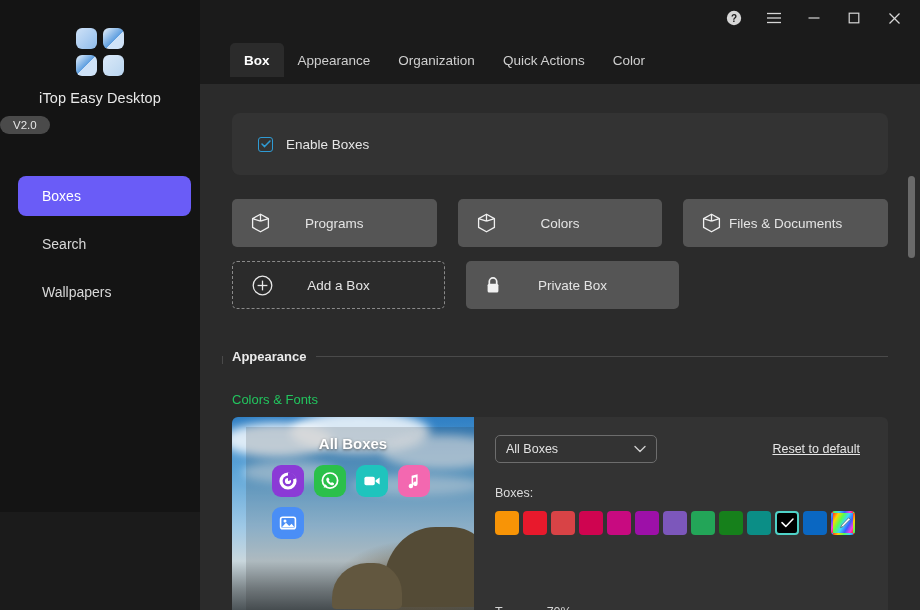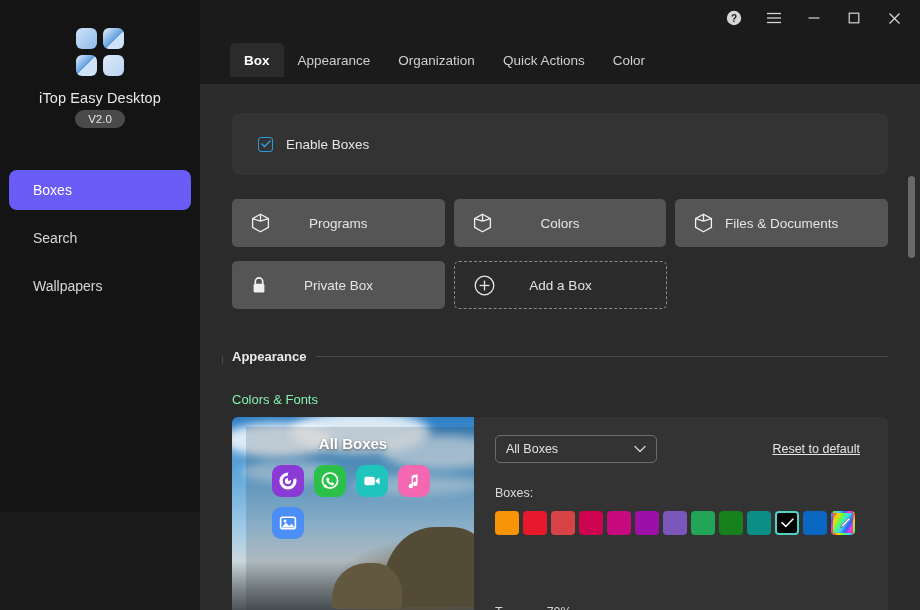--- a/index.html
+++ b/index.html
@@ -24,27 +24,27 @@
   .logo .sq { position: absolute; width: 21px; height: 21px; border-radius: 6px; }
   .logo .s1 { left: 0;    top: 0;    background: linear-gradient(135deg,#cfe2f7 0%,#8fbcec 100%); }
   .logo .s2 { left: 27px; top: 0;    background: linear-gradient(135deg,#e9f2fb 0%,#5f9fe0 55%,#cfe2f7 56%); }
   .logo .s3 { left: 0;    top: 27px; background: linear-gradient(135deg,#eaf3fc 0%,#5f9fe0 48%,#cfe2f7 49%); }
   .logo .s4 { left: 27px; top: 27px; background: linear-gradient(135deg,#dbe9f8 0%,#b9d5f0 100%); }
 
   #app-name {
     margin-top: 14px; text-align: center;
     color: #e8e8e8; font-size: 14.5px; letter-spacing: .1px;
   }
-  .version-wrap { display: flex; justify-content: center; margin-top: 4px; }
+  .version-wrap { display: flex; justify-content: flex-start; margin-top: 10px; }
   #version-badge {
     background: #4a4a4a; color: #e6e6e6;
     font-size: 11.5px; padding: 3px 13px; border-radius: 9px;
   }
 
-  #nav { margin-top: 42px; padding: 0 9px; }
+  #nav { margin-top: 42px; padding: 0 9px; margin-left: 9px; }
   .nav-item {
     height: 40px; display: flex; align-items: center;
     padding-left: 24px; border-radius: 8px;
     color: #d8d8d8; font-size: 14px; cursor: pointer;
     margin-bottom: 8px;
   }
   .nav-item.active { background: #6a5cf7; color: #ffffff; }
 
   
   #main { flex: 1 1 auto; position: relative; background: #1b1b1b; height: 610px; }
@@ -88,42 +88,42 @@
   .chk {
     width: 15px; height: 15px; border: 1.6px solid #2f9bd4; border-radius: 3px;
     display: flex; align-items: center; justify-content: center;
     margin-right: 13px; flex: 0 0 15px;
   }
   .chk svg { display: block; }
   .chk-label { color: #e6e6e6; font-size: 13.5px; }
 
   
   .box-grid { margin-top: 24px; }
-  .box-row { display: flex; gap: 9px; margin-bottom: 14px; }
+  .box-row { display: flex; gap: 21px; margin-bottom: 14px; }
   .box-btn {
     height: 48px; border-radius: 5px; background: #555555;
     display: flex; align-items: center; position: relative;
     cursor: pointer; color: #e4e4e4; font-size: 13.5px;
   }
   .box-btn .bicon { position: absolute; left: 19px; display: flex; }
   .box-btn .blabel { width: 100%; text-align: center; }
   .box-btn.w1 { width: 213px; }
   .box-btn.dashed {
     width: 213px; background: transparent;
     border: 1.3px dashed #8a8a8a;
   }
 
   
   #appearance-group { margin-top: 40px; position: relative; }
   .legend-row { display: flex; align-items: center; gap: 10px; }
   .legend-text { color: #eaeaea; font-size: 13px; font-weight: bold; white-space: nowrap; }
   .legend-line { height: 1px; background: #4a4a4a; flex: 1 1 auto; }
   .legend-tick { width: 1px; height: 8px; background: #4a4a4a; position: absolute; left: -10px; top: 7px; }
 
-  .sub-label { color: #86efac; font-size: 13px; margin-top: 28px; }
+  .sub-label { color: #22c55e; font-size: 13px; margin-top: 28px; }
 
   #appearance-card {
     background: #333333; border-radius: 6px;
     margin-top: 10px; height: 200px;
     display: flex; overflow: hidden; position: relative;
   }
 
   
   #preview {
     width: 242px; height: 200px; flex: 0 0 242px;
@@ -327,39 +327,39 @@
                 <svg width="19" height="20" viewBox="0 0 19 20">
                   <path d="M9.5 1.2 17.4 5.6v8.8L9.5 18.8 1.6 14.4V5.6Z" fill="none" stroke="#f0f0f0" stroke-width="1.3" stroke-linejoin="round"></path>
                   <path d="M9.5 1.2 9.5 8.2M9.5 8.2 1.6 5.6M9.5 8.2 17.4 5.6" fill="none" stroke="#f0f0f0" stroke-width="1.3" stroke-linejoin="round"></path>
                 </svg>
               </span>
               <span class="blabel">Files &amp; Documents</span>
             </div>
           </div>
 
           <div class="box-row">
-            <div class="box-btn w1">
-              <span class="bicon">
-                <svg width="16" height="19" viewBox="0 0 16 19">
-                  <path d="M4.3 8V5.6a3.7 3.7 0 0 1 7.4 0V8" fill="none" stroke="#f0f0f0" stroke-width="1.7"></path>
-                  <rect x="2.6" y="7.8" width="10.8" height="8.6" rx="1.5" fill="#f0f0f0"></rect>
-                </svg>
-              </span>
-              <span class="blabel">Private Box</span>
-            </div>
-
             <div class="box-btn dashed">
               <span class="bicon">
                 <svg width="21" height="21" viewBox="0 0 21 21">
                   <circle cx="10.5" cy="10.5" r="9.3" fill="none" stroke="#e8e8e8" stroke-width="1.3"></circle>
                   <line x1="10.5" y1="5.6" x2="10.5" y2="15.4" stroke="#e8e8e8" stroke-width="1.3"></line>
                   <line x1="5.6" y1="10.5" x2="15.4" y2="10.5" stroke="#e8e8e8" stroke-width="1.3"></line>
                 </svg>
               </span>
               <span class="blabel">Add a Box</span>
+            </div>
+
+            <div class="box-btn w1">
+              <span class="bicon">
+                <svg width="16" height="19" viewBox="0 0 16 19">
+                  <path d="M4.3 8V5.6a3.7 3.7 0 0 1 7.4 0V8" fill="none" stroke="#f0f0f0" stroke-width="1.7"></path>
+                  <rect x="2.6" y="7.8" width="10.8" height="8.6" rx="1.5" fill="#f0f0f0"></rect>
+                </svg>
+              </span>
+              <span class="blabel">Private Box</span>
             </div>
           </div>
         </div>
 
         <div id="appearance-group">
           <div class="legend-row">
             <span class="legend-tick"></span>
             <span class="legend-text">Appearance</span>
             <span class="legend-line"></span>
           </div>

